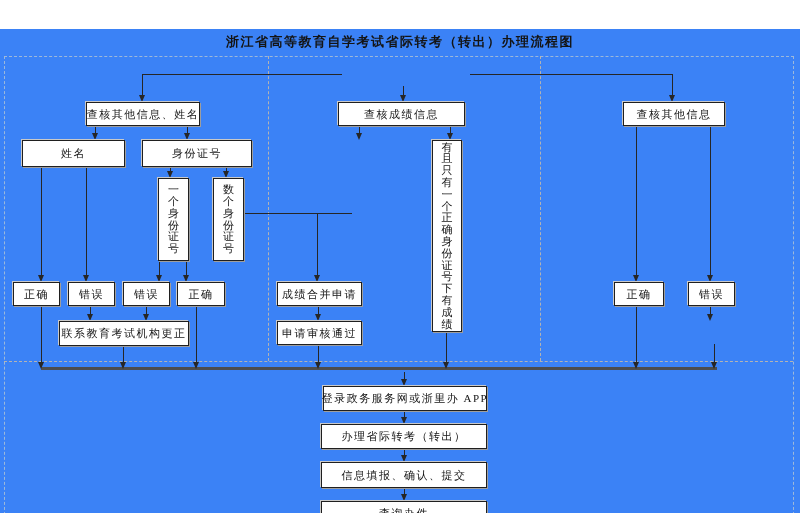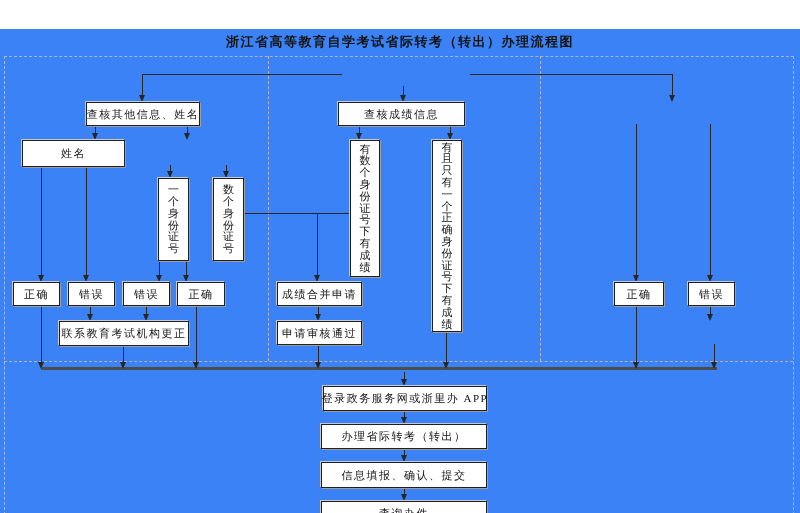--- a/index.html
+++ b/index.html
@@ -30,42 +30,41 @@
   <div class="title">浙江省高等教育自学考试省际转考（转出）办理流程图</div>
 
   <div class="frame"></div>
   <div class="vsep" style="left:268px"></div>
   <div class="vsep" style="left:540px"></div>
   <div class="hsep"></div>
 
 
   <div class="box" style="left:86px;top:73px;width:112px;height:22px">查核其他信息、姓名</div>
   <div class="box" style="left:22px;top:111px;width:101px;height:25px">姓名</div>
+  <div class="box" style="left:142px;top:111px;width:108px;height:25px">身份证号</div>
   <div class="box vbox" style="left:158px;top:149px;width:29px;height:81px">
       <span>一个身份证号</span>
     </div>
   <div class="box vbox" style="left:213px;top:149px;width:29px;height:81px">
       <span>数个身份证号</span>
     </div>
   <div class="box" style="left:13px;top:253px;width:45px;height:22px">正确</div>
   <div class="box" style="left:68px;top:253px;width:45px;height:22px">错误</div>
   <div class="box" style="left:123px;top:253px;width:45px;height:22px">错误</div>
   <div class="box" style="left:177px;top:253px;width:46px;height:22px">正确</div>
   <div class="box" style="left:59px;top:292px;width:128px;height:23px">联系教育考试机构更正</div>
 
   <div class="box" style="left:338px;top:73px;width:125px;height:22px">查核成绩信息</div>
-  <div class="box vbox" style="left:350px;top:111px;width:28px;height:135px">
-      <span>有数个身份证号下有成绩</span>
-    </div>
   <div class="box vbox" style="left:432px;top:111px;width:28px;height:190px">
       <span>有且只有一个正确身份证号下有成绩</span>
     </div>
   <div class="box" style="left:277px;top:253px;width:83px;height:22px">成绩合并申请</div>
   <div class="box" style="left:277px;top:292px;width:83px;height:22px">申请审核通过</div>
 
+  <div class="box" style="left:623px;top:73px;width:100px;height:22px">查核其他信息</div>
   <div class="box" style="left:614px;top:253px;width:48px;height:22px">正确</div>
   <div class="box" style="left:688px;top:253px;width:45px;height:22px">错误</div>
 
   <div class="collector"></div>
 
   <div class="box" style="left:323px;top:357px;width:162px;height:23px">登录政务服务网或浙里办 APP</div>
   <div class="box" style="left:321px;top:395px;width:164px;height:23px">办理省际转考（转出）</div>
   <div class="box" style="left:321px;top:433px;width:164px;height:24px">信息填报、确认、提交</div>
   <div class="box" style="left:321px;top:472px;width:164px;height:23px">查询办件</div>
 

